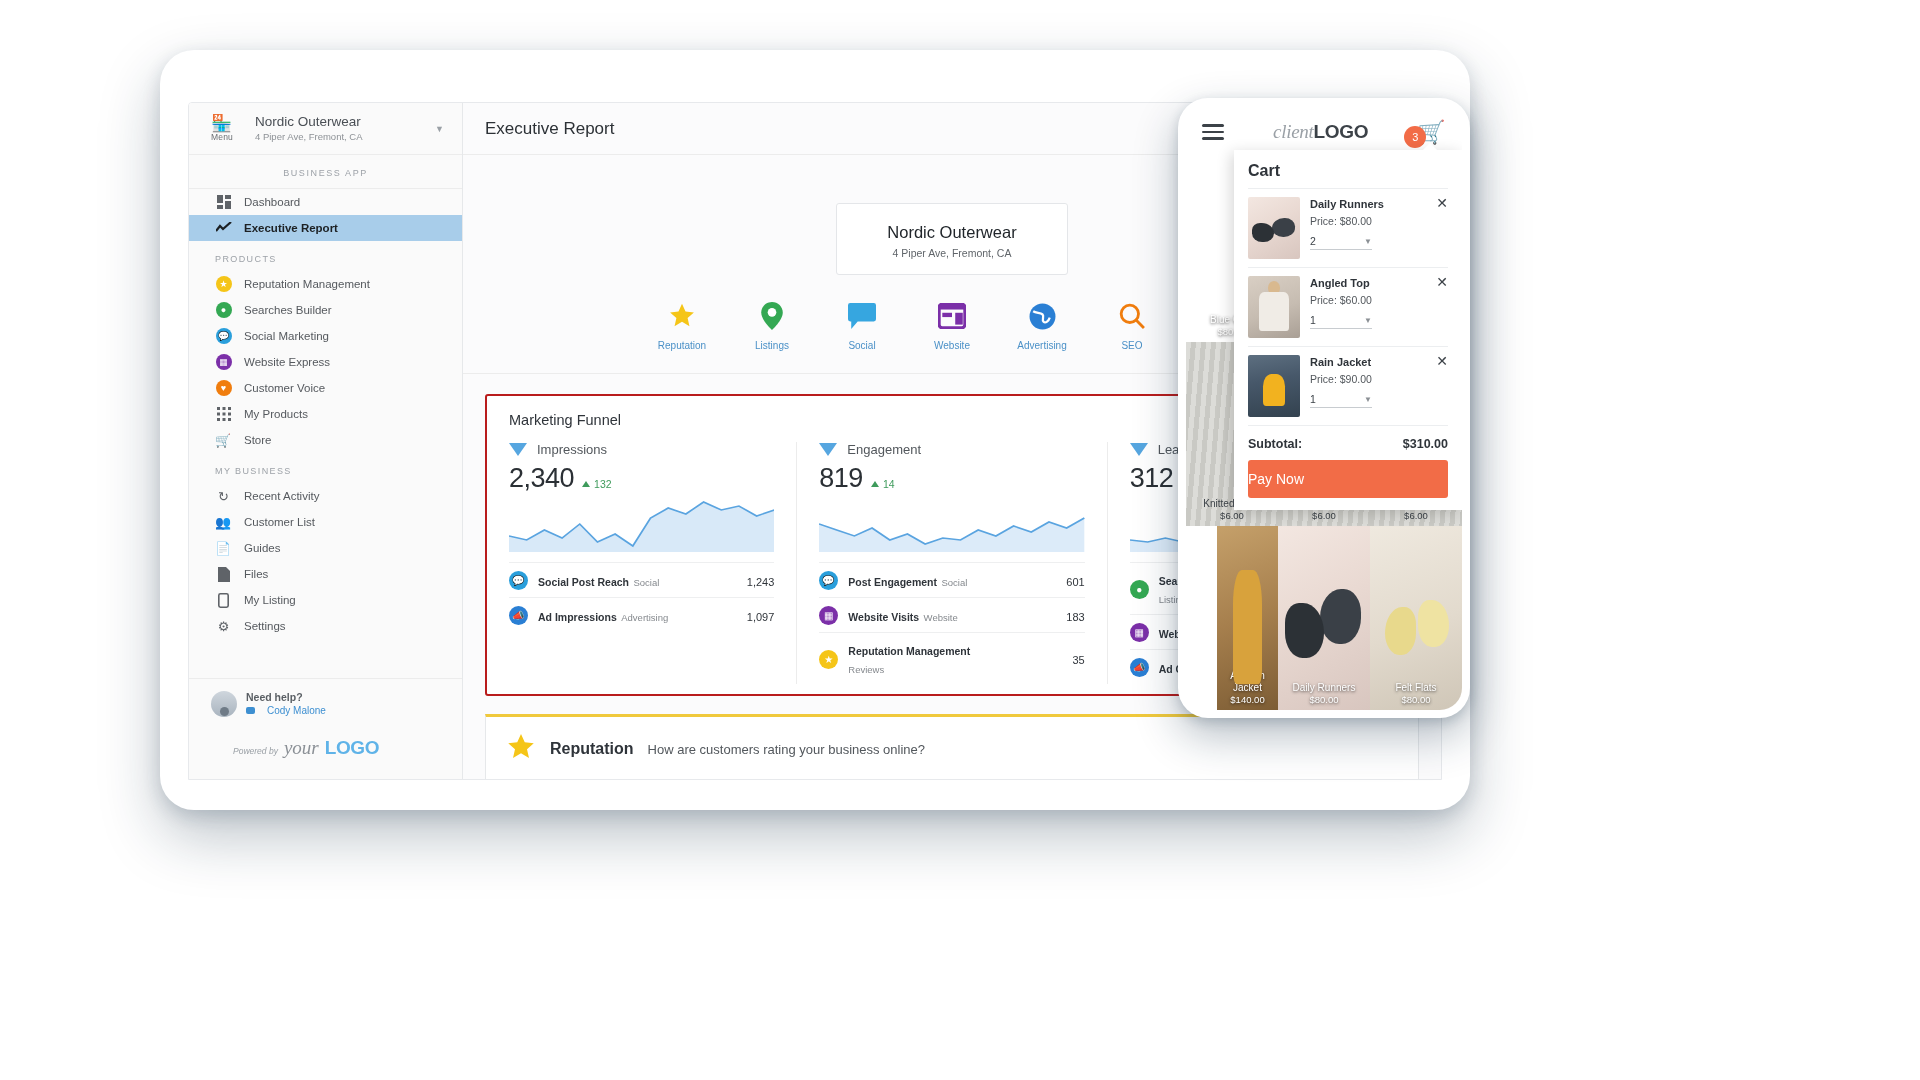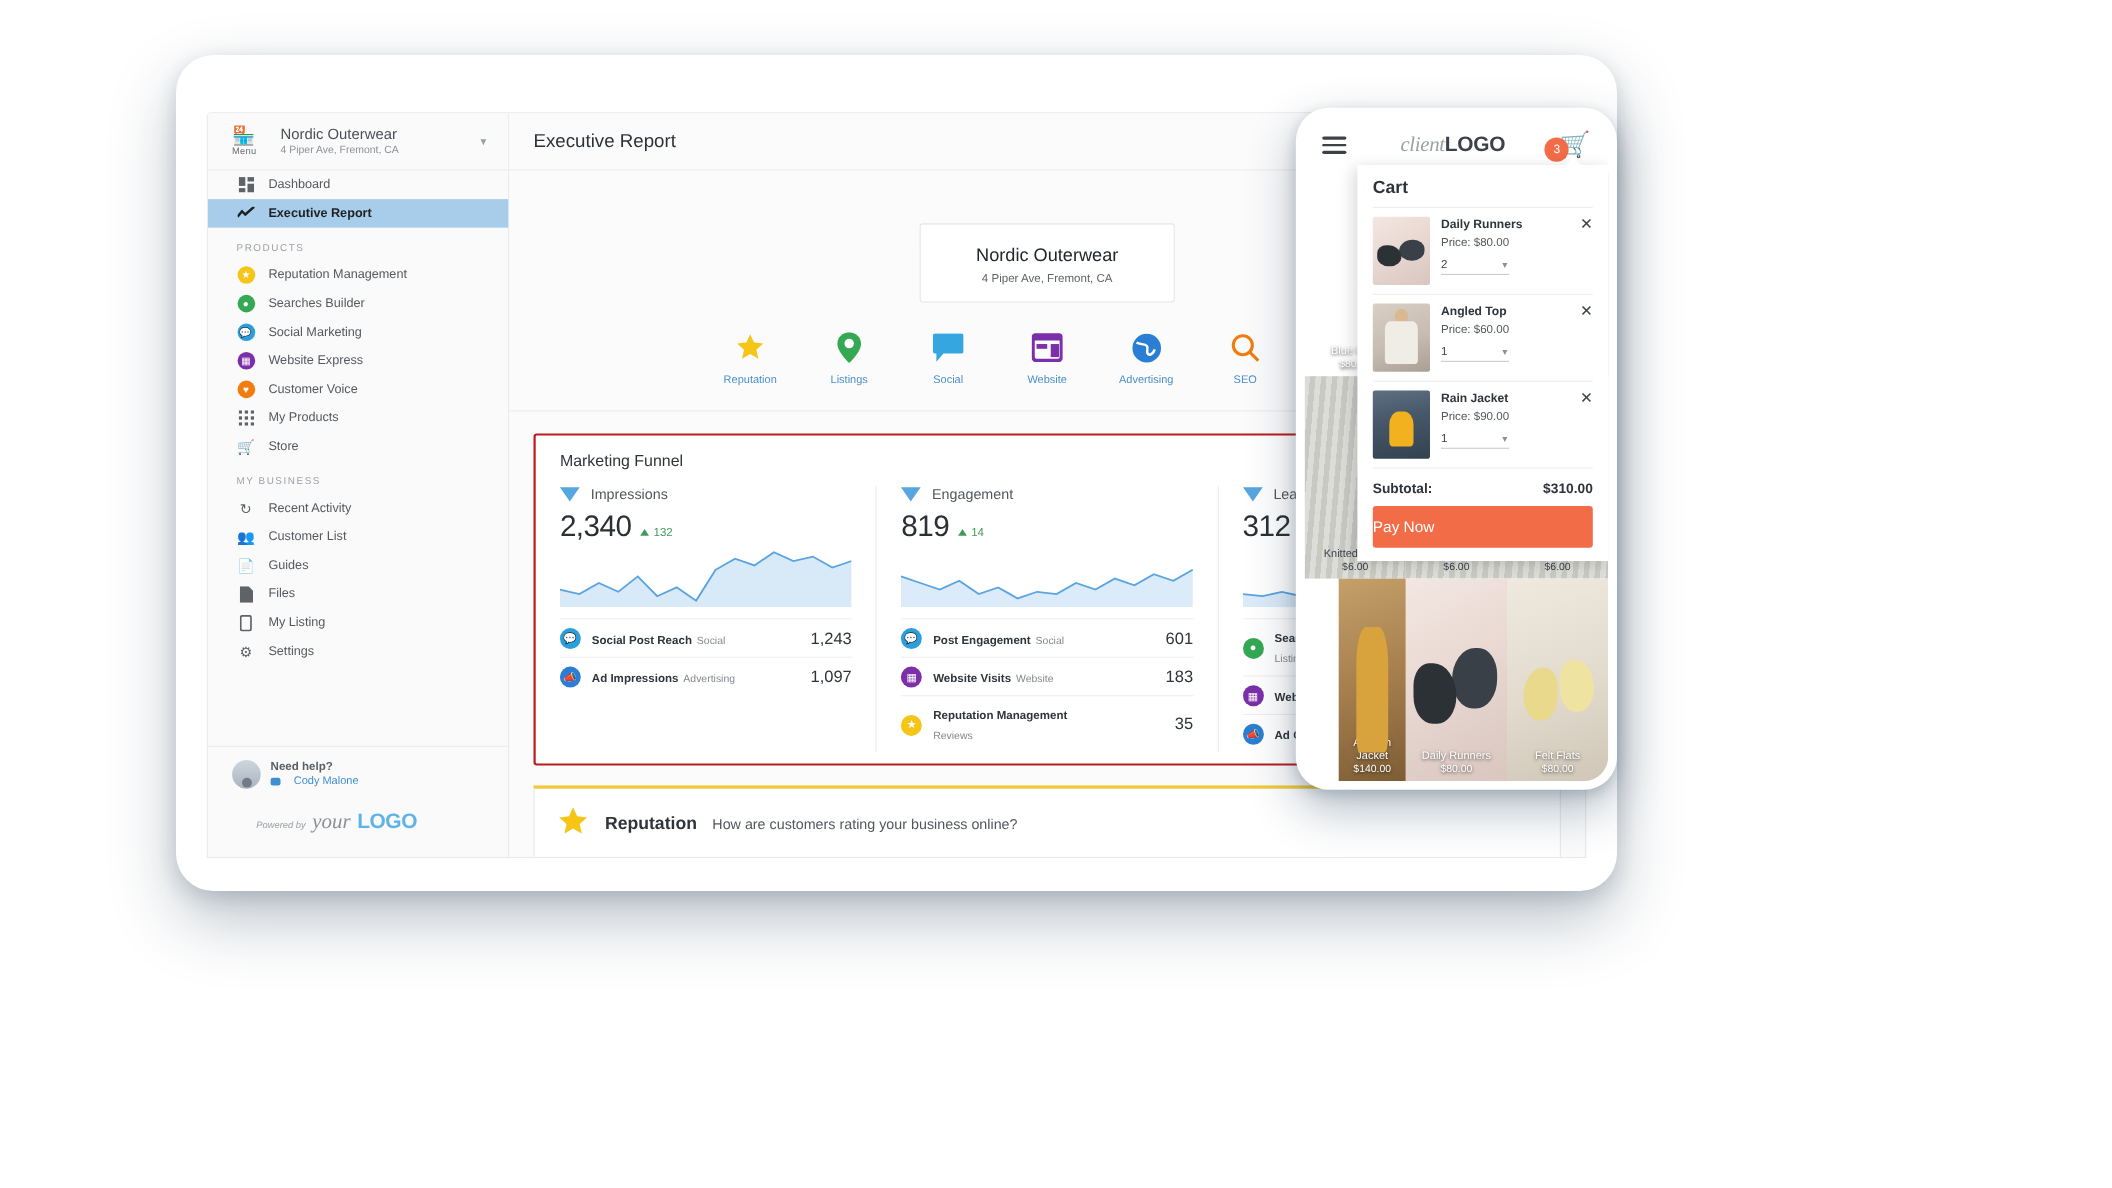--- a/index.html
+++ b/index.html
@@ -160,21 +160,21 @@
   .brk-row {
     display: flex; align-items: center; gap: 10px;
     padding: 8px 0 7px; border-top: 1px solid #eeeff0;
   }
   .brk-ico { width: 19px; height: 19px; flex: none; border-radius: 50%;
     display:flex;align-items:center;justify-content:center;color:#fff;font-size:10px; }
   .brk-txt { flex: 1; min-width: 0; }
   .brk-t1 { font-size: 10.5px; color: #2f343a; font-weight: bold; line-height: 13px; }
   .brk-t2 { font-size: 9.5px; color: #85898e; line-height: 13px; }
   .brk-right { width: 92px; flex: none; text-align: right; }
-  .brk-v { font-size: 15px; color: #2f343a; }
+  .brk-v { font-size: 11px; color: #2f343a; }
   .bar-bg { height: 9px; background: #edeef0; border-radius: 1px; margin-top: 4px; position: relative; }
   .bar-fg { position: absolute; top: 0; bottom: 0; background: #2a8ce0; border-radius: 1px; }
 
   
   .rep-band {
     margin: 18px 22px 0; border-top: 3px solid #f0c93c;
     background: #fff; border-left: 1px solid #e6e8ea; border-right: 1px solid #e6e8ea;
     display: flex; align-items: center; gap: 14px; padding: 15px 20px;
   }
   .rep-title { font-size: 16px; color: #2f343a; font-weight: bold; }
@@ -297,20 +297,21 @@
             <div class="glyph">🏪</div>
             <div class="mlabel">Menu</div>
           </div>
           <div class="biz-meta">
             <div class="biz-name">Nordic Outerwear</div>
             <div class="biz-addr">4 Piper Ave, Fremont, CA</div>
           </div>
           <div class="caret">▼</div>
         </div>
 
+        <div class="sb-section centered">BUSINESS APP</div>
 
         <div class="sb-item">
           <span class="sb-ico">
             <svg width="14" height="14" viewBox="0 0 14 14">
                 <rect x="0" y="0" width="6" height="8" fill="#5f6368"></rect>
                 <rect x="8" y="0" width="6" height="4" fill="#5f6368"></rect>
                 <rect x="8" y="6" width="6" height="8" fill="#5f6368"></rect>
                 <rect x="0" y="10" width="6" height="4" fill="#5f6368"></rect>
               </svg>
           </span>

